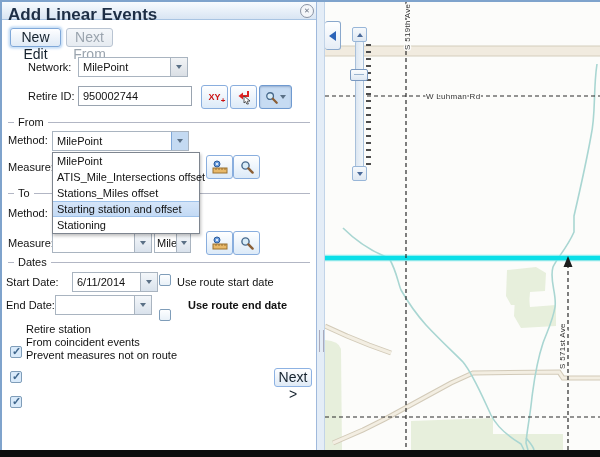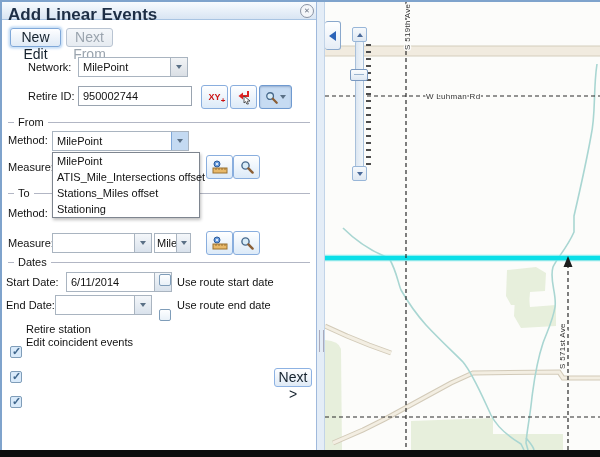--- a/index.html
+++ b/index.html
@@ -251,53 +251,55 @@
   <svg width="14" height="14" viewBox="0 0 14 14">
     <circle cx="5.5" cy="5.5" r="3.6" fill="#d8ecf8" stroke="#47698c" stroke-width="1.4"></circle>
     <line x1="8.4" y1="8.4" x2="12.6" y2="12.6" stroke="#8b5e34" stroke-width="2.4" stroke-linecap="round"></line>
   </svg>
 </div>
 
 <div id="droplist" class="abs">
     <div class="dl-item">MilePoint</div>
     <div class="dl-item">ATIS_Mile_Intersections offset</div>
     <div class="dl-item">Stations_Miles offset</div>
+    <div class="dl-item sel">Starting station and offset</div>
     <div class="dl-item">Stationing</div>
   </div>
 
 <div class="abs legend" style="top:256px;">
   <span class="ln s"></span>
     <span class="txt">Dates</span>
     <span class="ln f"></span>
 </div>
 <span class="abs lbl" style="left:6px;top:276px;">Start Date:</span>
-<div class="abs combo" style="left:66px;top:272px;width:106px;">
+<div class="abs combo" style="left:72px;top:272px;width:86px;">
   <span class="combo-val">6/11/2014</span>
   <span class="combo-arrow">
       <i class="tri-down"></i>
     </span>
 </div>
 <div class="abs cb" style="left:159px;top:274px;"></div>
 <span class="abs cb-row-label" style="left:177px;top:276px;">Use route start date</span>
 <span class="abs lbl" style="left:6px;top:299px;">End Date:</span>
 <div class="abs combo" style="left:55px;top:295px;width:97px;">
   <span class="combo-val"></span>
   <span class="combo-arrow">
       <i class="tri-down"></i>
     </span>
 </div>
 <div class="abs cb" style="left:159px;top:297px;"></div>
-<span class="abs cb-row-label" style="left:177px;top:299px;">Use route end date</span>
+<span class="abs cb-row-label" style="left:188px;top:299px;font-weight:bold;">Use route end date</span>
 
 <div id="opt-rows">
     <div class="abs cb checked" style="left: 10px; top: 322px;"></div>
     <span class="abs cb-row-label" style="left: 26px; top: 323px;">Retire station</span>
     <div class="abs cb checked" style="left: 10px; top: 335px;"></div>
-    <span class="abs cb-row-label" style="left: 26px; top: 336px;">Edit coincident events</span>
+    <span class="abs cb-row-label" style="left: 26px; top: 336px;">From coincident events</span>
     <div class="abs cb checked" style="left: 10px; top: 348px;"></div>
+    <span class="abs cb-row-label" style="left: 26px; top: 349px;">Prevent measures not on route</span>
   </div>
 
 <div class="abs btn" style="left:274px;top:368px;width:36px;height:17px;line-height:17px;">Next &gt;</div>
 
 <div id="panel-right-line" class="abs"></div>
 <div id="splitter" class="abs"></div>
 <div id="splitter-grip" class="abs"></div>
 
 <div id="top-edge" class="abs"></div>
 <div id="left-edge" class="abs"></div>

